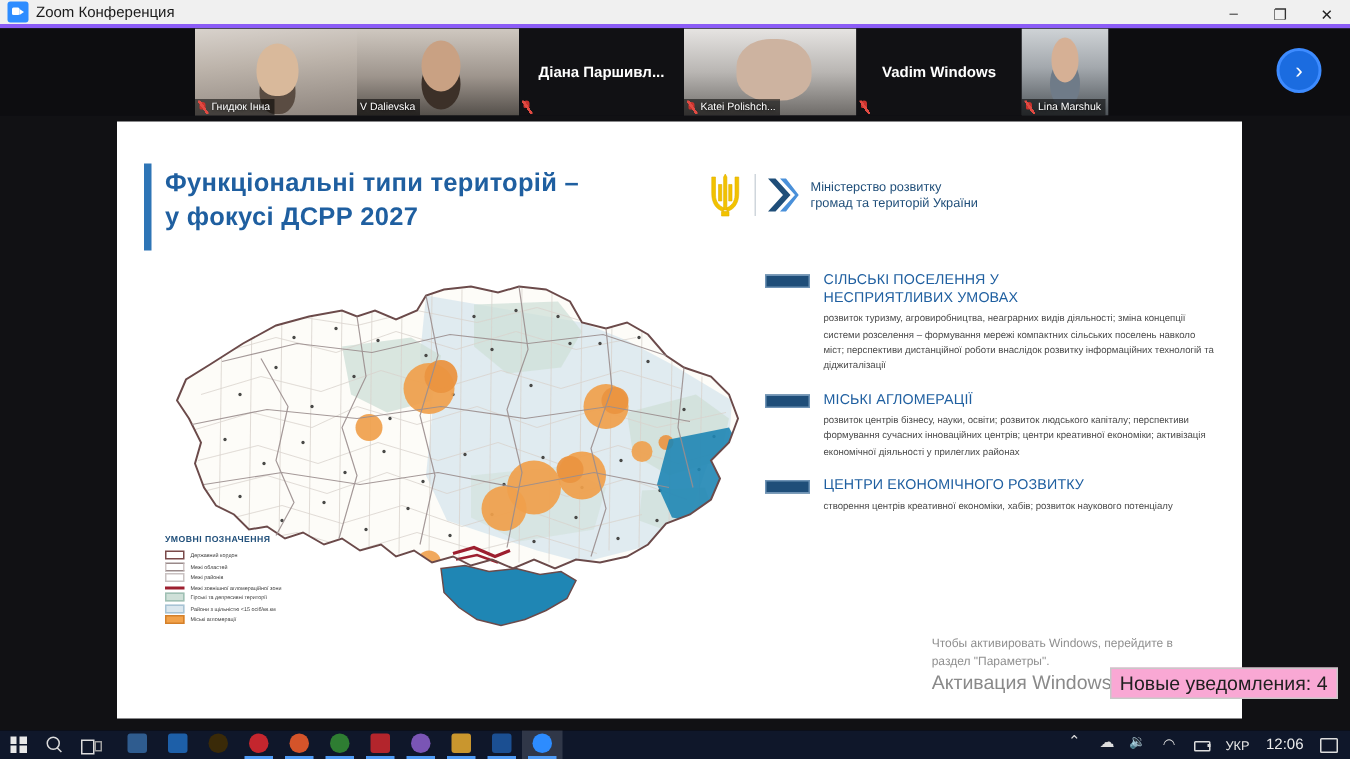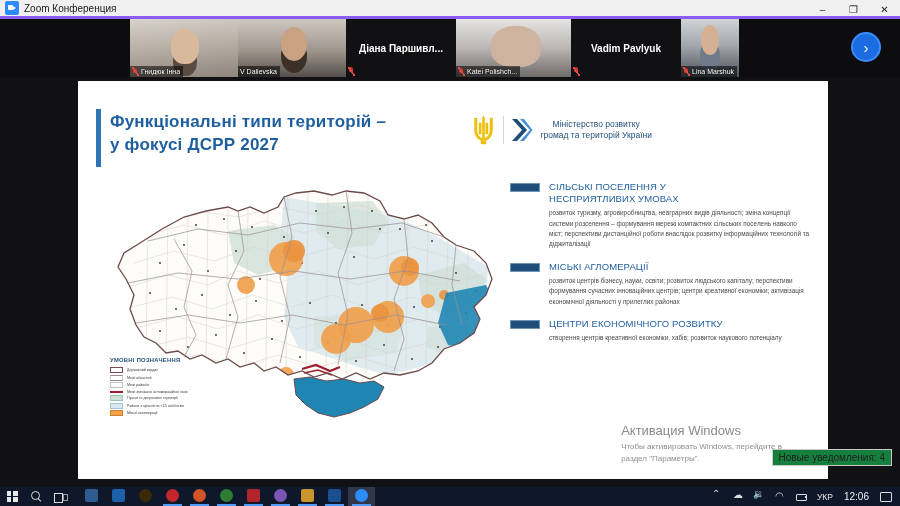--- a/index.html
+++ b/index.html
@@ -157,21 +157,20 @@
   #logo {
     position: absolute; right: 20px; top: 16px;
     display: flex; align-items: center; gap: 7px;
   }
   #logo .tryzub { width: 25px; height: 30px; flex: none; }
   #logo .divider { width: 1px; height: 28px; background: #cfd6dc; }
   #logo .chev { width: 22px; height: 26px; flex: none; }
   #logo .logotext {
     font-size: 8.5px; color: #1f4e79; line-height: 1.35;
     white-space: pre-line;
-    text-align: center;
   }
 
   
   #map-wrap {
     position: absolute; left: 10px; top: 86px; width: 420px; height: 300px;
   }
   #map-svg { width: 100%; height: 100%; display: block; }
 
   
   #legend {
@@ -216,22 +215,22 @@
   #activation {
     position: absolute; right: 118px; bottom: 22px;
     text-align: left; color: #8d8d8d; text-shadow: 0 0 1px rgba(255,255,255,.3);
   }
   #act-title { font-size: 13px; margin-bottom: 3px; color: #8a8a8a; }
   #act-sub { font-size: 8px; line-height: 1.5; color: #8f8f8f; white-space: pre-line; }
 
   
   #toast {
     position: absolute; right: 8px; bottom: 21px;
-    background: #15803d; border: 1px solid #c8c8c8;
-    padding: 2px 6px; font-size: 10px; color: #202020; white-space: nowrap;
+    background: #f9a8d4; border: 1px solid #c8c8c8;
+    padding: 2px 6px; font-size: 13px; color: #202020; white-space: nowrap;
   }
 
   
   #taskbar {
     position: absolute; left: 0; bottom: 0; width: 900px; height: 19px;
     background: #0f172a; display: flex; align-items: center;
   }
   #tb-left { display: flex; align-items: center; gap: 0px; height: 100%; }
   .tb-sysbtn {
     width: 24px; height: 19px; display: flex; align-items: center; justify-content: center;
@@ -318,21 +317,21 @@
     <div class="tile video" style="width:115px;">
       <div class="vid cam-c"></div>
       <div class="namebar">
         <span class="muted"></span>
         <span class="nm">Kateі Polishch...</span>
       </div>
     </div>
 
     <div class="tile audioonly" style="width:110px;">
       <span class="outmute"></span>
-      <span class="bigname">Vadim Pavlyuk</span>
+      <span class="bigname">Vadim Windows</span>
     </div>
 
     <div class="tile video" style="width:58px;">
       <div class="vid cam-d"></div>
       <div class="namebar">
         <span class="muted"></span>
         <span class="nm">Lina Marshuk</span>
       </div>
     </div>
 
@@ -570,23 +569,23 @@
         <div class="bl-head">
           <span class="bl-chip"></span>
           <span class="bl-title">ЦЕНТРИ ЕКОНОМІЧНОГО РОЗВИТКУ</span>
         </div>
         <div class="bl-body">створення центрів креативної економіки, хабів; розвиток наукового потенціалу</div>
       </div>
     </div>
   </div>
 
   <div id="activation">
-    <div id="act-title">Активация Windows</div>
     <div id="act-sub">Чтобы активировать Windows, перейдите в
 раздел "Параметры".</div>
+    <div id="act-title">Активация Windows</div>
   </div>
 
   <div id="toast">Новые уведомления: 4</div>
 </div>
 
 <div id="taskbar">
   <div id="tb-left">
     <div class="tb-sysbtn">
       <span class="win-logo">
         <i></i>

